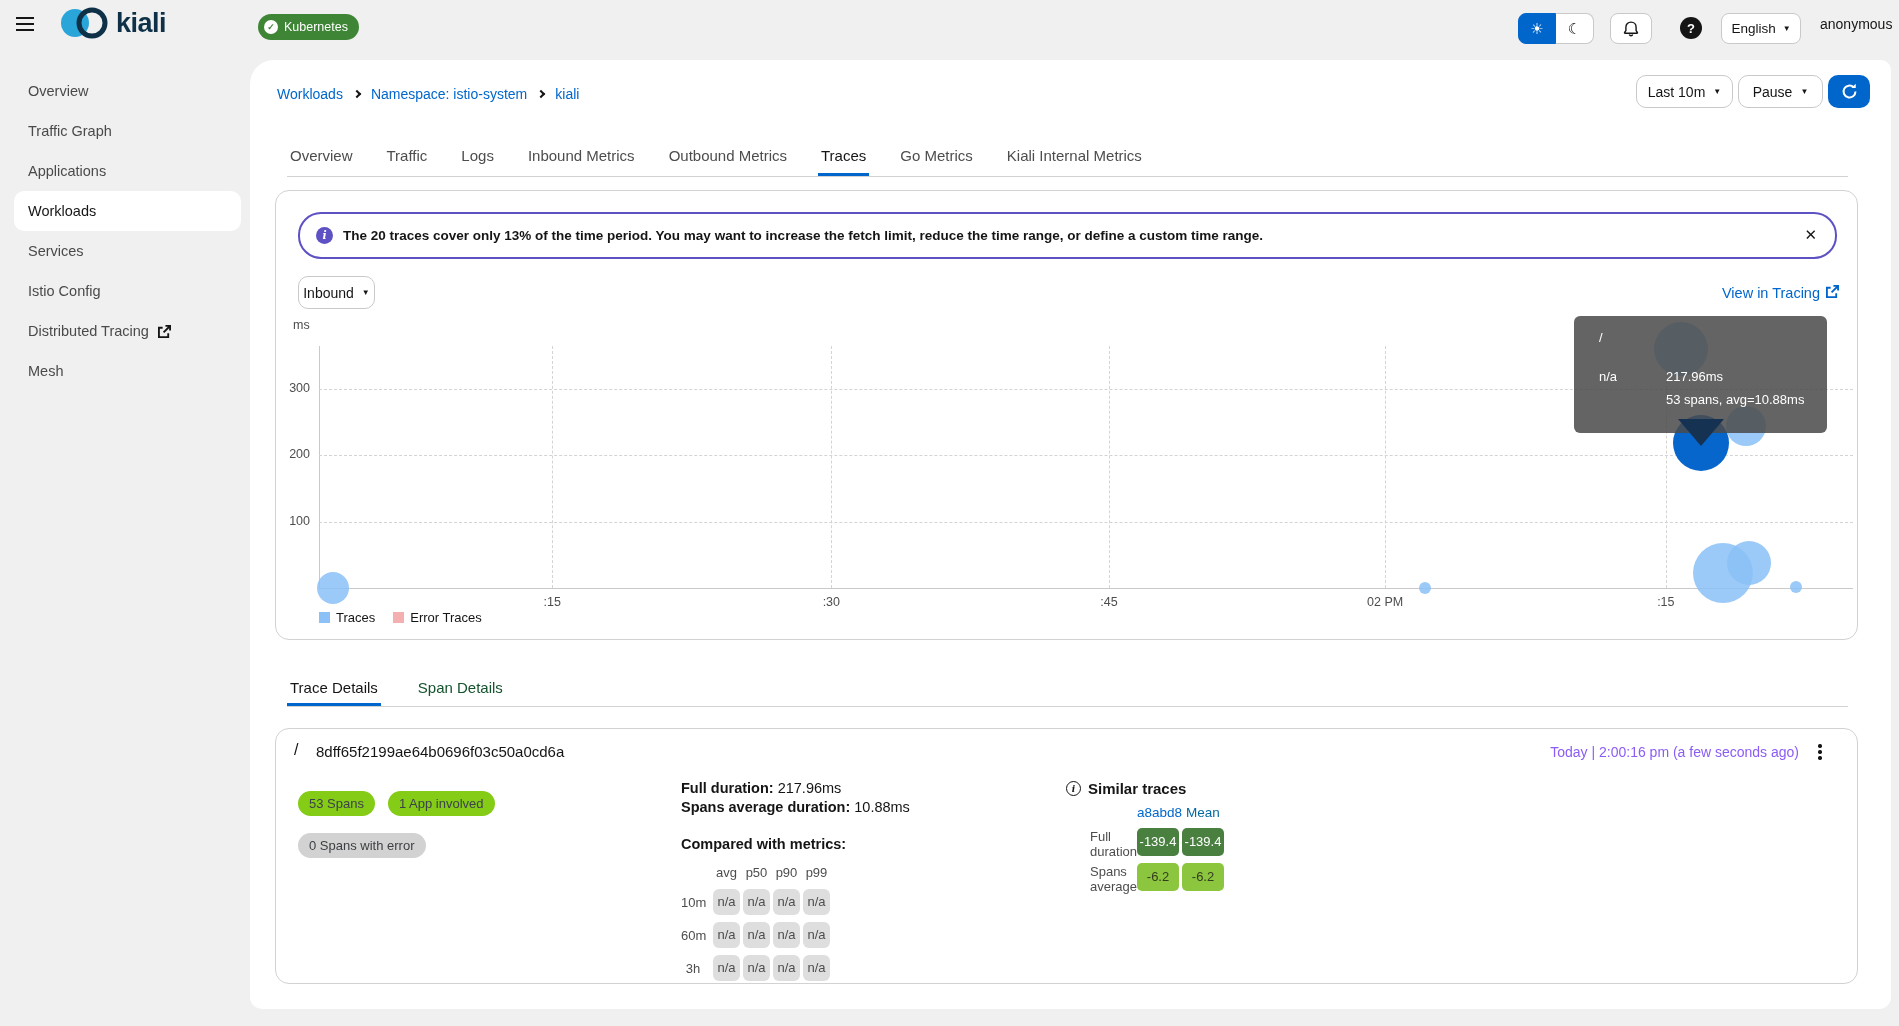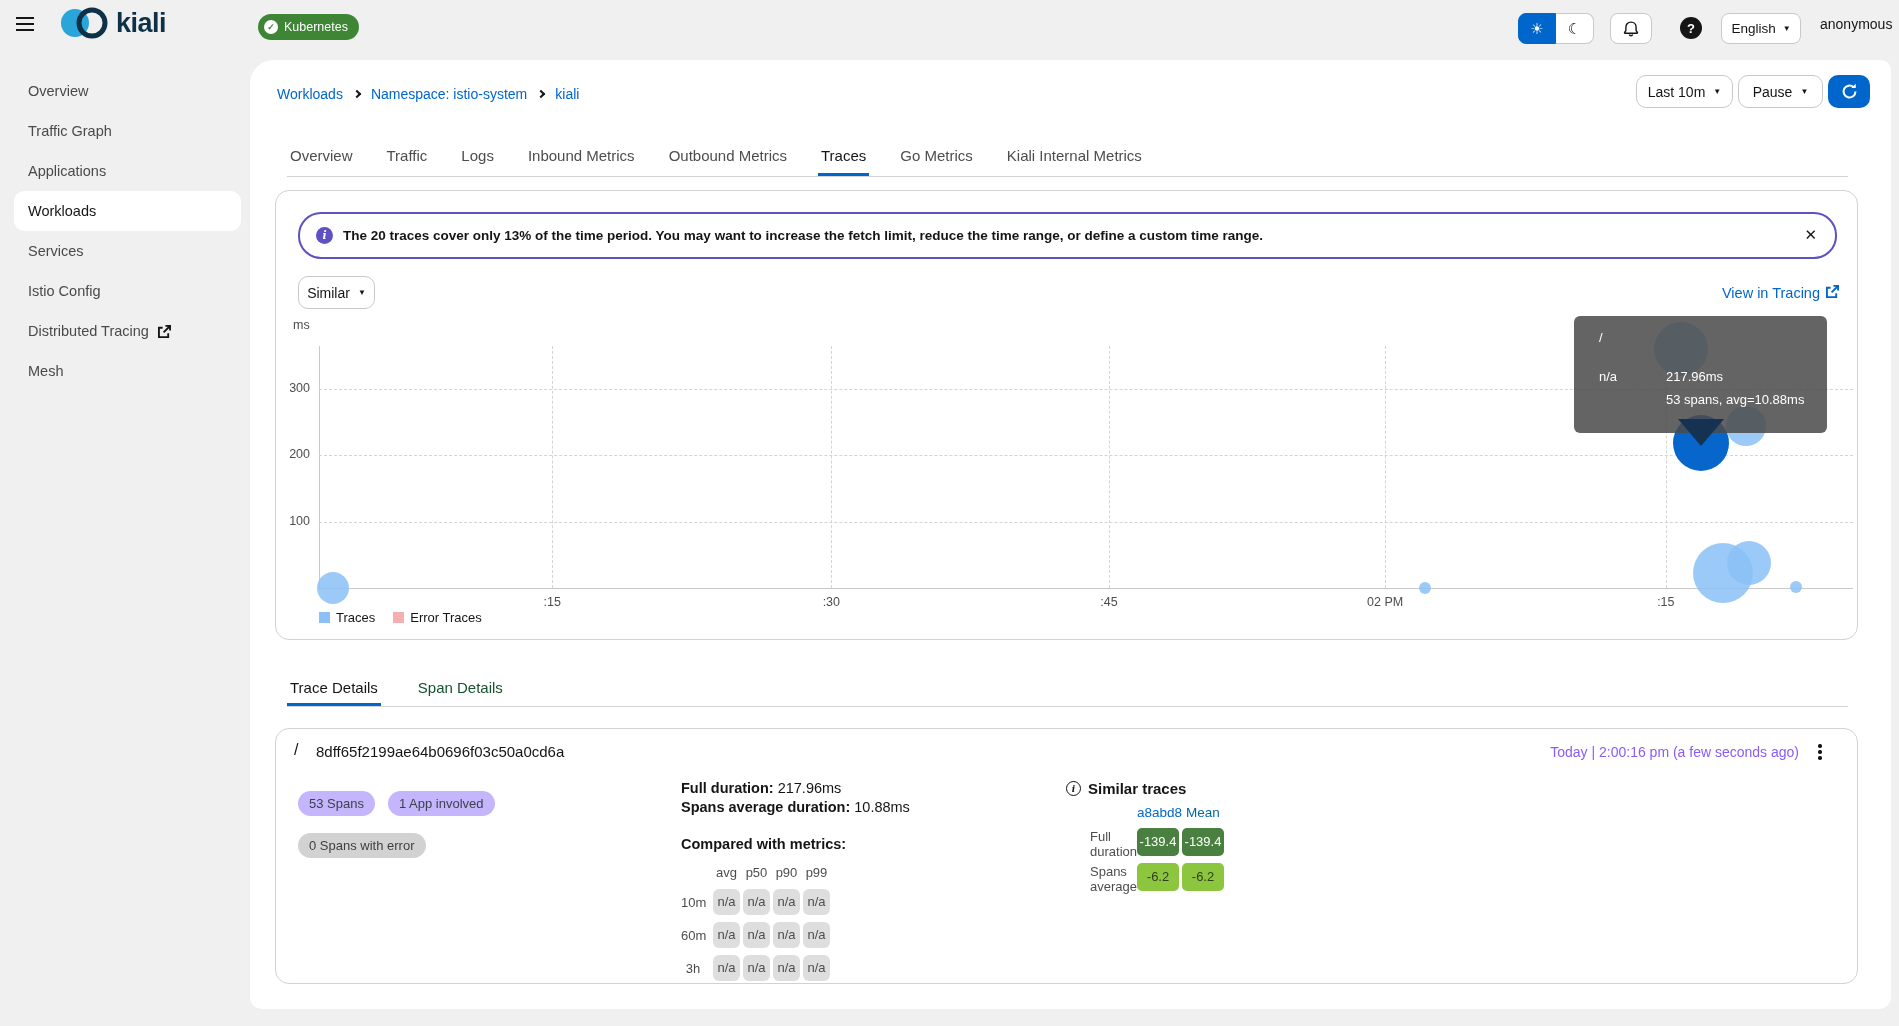--- a/index.html
+++ b/index.html
@@ -79,21 +79,21 @@
 
   
   .trace-card { position:absolute; left:25px; top:668px; width:1583px; height:256px; border:1px solid #d2d2d2; border-radius:14px; }
   .t-slash { position:absolute; left:18px; top:12px; font-size:16px; color:#151515; }
   .t-id { position:absolute; left:40px; top:14px; font-size:15px; color:#151515; }
   .t-date { position:absolute; right:58px; top:15px; font-size:14px; color:#8b5cf6; }
   .t-kebab { position:absolute; right:28px; top:13px; width:18px; height:20px; background:none; border:none; cursor:pointer; display:flex; flex-direction:column; align-items:center; justify-content:center; gap:2.5px; }
   .t-kebab i { width:3.4px; height:3.4px; border-radius:50%; background:#151515; }
   .badge-row { position:absolute; left:22px; display:flex; gap:13px; }
   .pill { height:25px; border-radius:13px; padding:0 11px; font-size:13px; color:#3c424a; display:flex; align-items:center; }
-  .pill.blue { background:#c4b5fd; }
+  .pill.blue { background:#84cc16; }
   .pill.gray { background:#d2d2d2; color:#3c3f42; }
   .mid-line { position:absolute; left:405px; font-size:14.5px; color:#151515; }
   .metrics-grid { position:absolute; left:405px; top:135px; display:grid; grid-template-columns:29px repeat(4,27px); grid-auto-rows:auto; column-gap:3px; row-gap:7px; align-items:center; }
   .m-head { font-size:13px; color:#4d4d4d; text-align:center; height:18px; line-height:18px; }
   .m-label { font-size:13px; color:#4d4d4d; text-align:center; padding-right:5px; }
   .m-cell { background:#dedede; border-radius:6px; height:26px; line-height:26px; text-align:center; font-size:13px; color:#4d4d4d; }
   .sim-head { position:absolute; left:790px; top:51px; display:flex; align-items:center; gap:7px; font-size:15px; font-weight:bold; color:#151515; }
   .info-circ { width:15px; height:15px; border-radius:50%; border:1.5px solid #151515; font-size:9px; font-weight:bold; font-family:"DejaVu Serif",serif; font-style:italic; display:flex; align-items:center; justify-content:center; }
   .sim-grid { position:absolute; left:791px; top:73px; display:grid; grid-template-columns:44px 42px 42px; column-gap:3px; row-gap:4px;margin-left:23px; }
   .s-head { font-size:13.5px; text-align:center; height:22px; line-height:22px; color:#0369a1; }
@@ -212,21 +212,21 @@
     </div>
 
   <section class="chart-card">
     <div class="alert">
       <span class="alert-icon">i</span>
       <span class="alert-text">The 20 traces cover only 13% of the time period. You may want to increase the fetch limit, reduce the time range, or define a custom time range.</span>
       <button class="alert-close">✕</button>
     </div>
 
     <button class="btn display-btn">
-      <span>Similar</span>
+      <span>Inbound</span>
       <span class="caret">▼</span>
     </button>
     <a class="view-tracing">
       <span>View in Tracing</span>
       <svg width="13" height="13" viewBox="0 0 14 14">
         <path fill="#0066cc" d="M8 0h6v6h-2V3.4L6.7 8.7 5.3 7.3 10.6 2H8V0zM0 2h5v2H2v8h8V9h2v5H0V2z"></path>
       </svg>
     </a>
 
     <div class="ms-label">ms</div>

